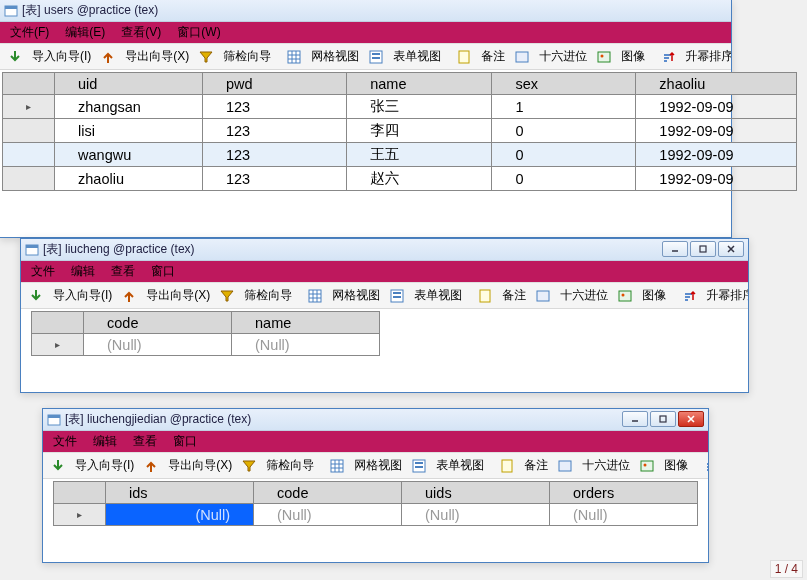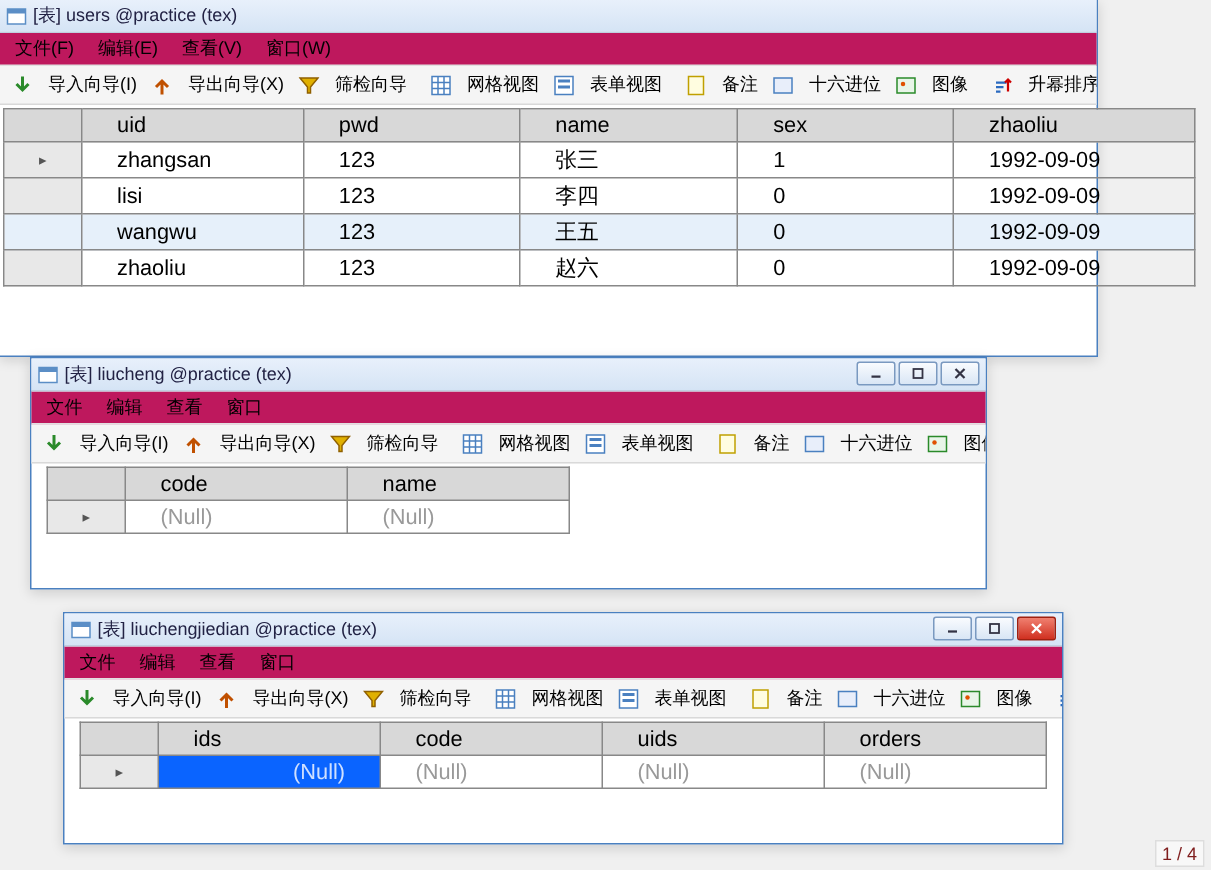--- a/index.html
+++ b/index.html
@@ -273,21 +273,21 @@
         <td>123</td>
         <td>赵六</td>
         <td>0</td>
         <td>1992-09-09</td>
       </tr>
     </tbody>
       </table>
   </div>
 </div>
 
-<div class="window" style="left:20px;top:238px;width:638px;height:155px">
+<div class="window" style="left:20px;top:238px;width:729px;height:155px">
   <div class="titlebar">
     <span class="titlebar-icon">
       <svg class="ic" viewBox="0 0 14 14">
           <rect x="1" y="2" width="12" height="10" fill="#fff" stroke="#5b8ec6"></rect>
           <rect x="1" y="2" width="12" height="3" fill="#5b8ec6"></rect>
         </svg>
     </span>
     <span>[表] liucheng @practice (tex)</span>
     <div class="win-btns">
       <div class="win-btn">

